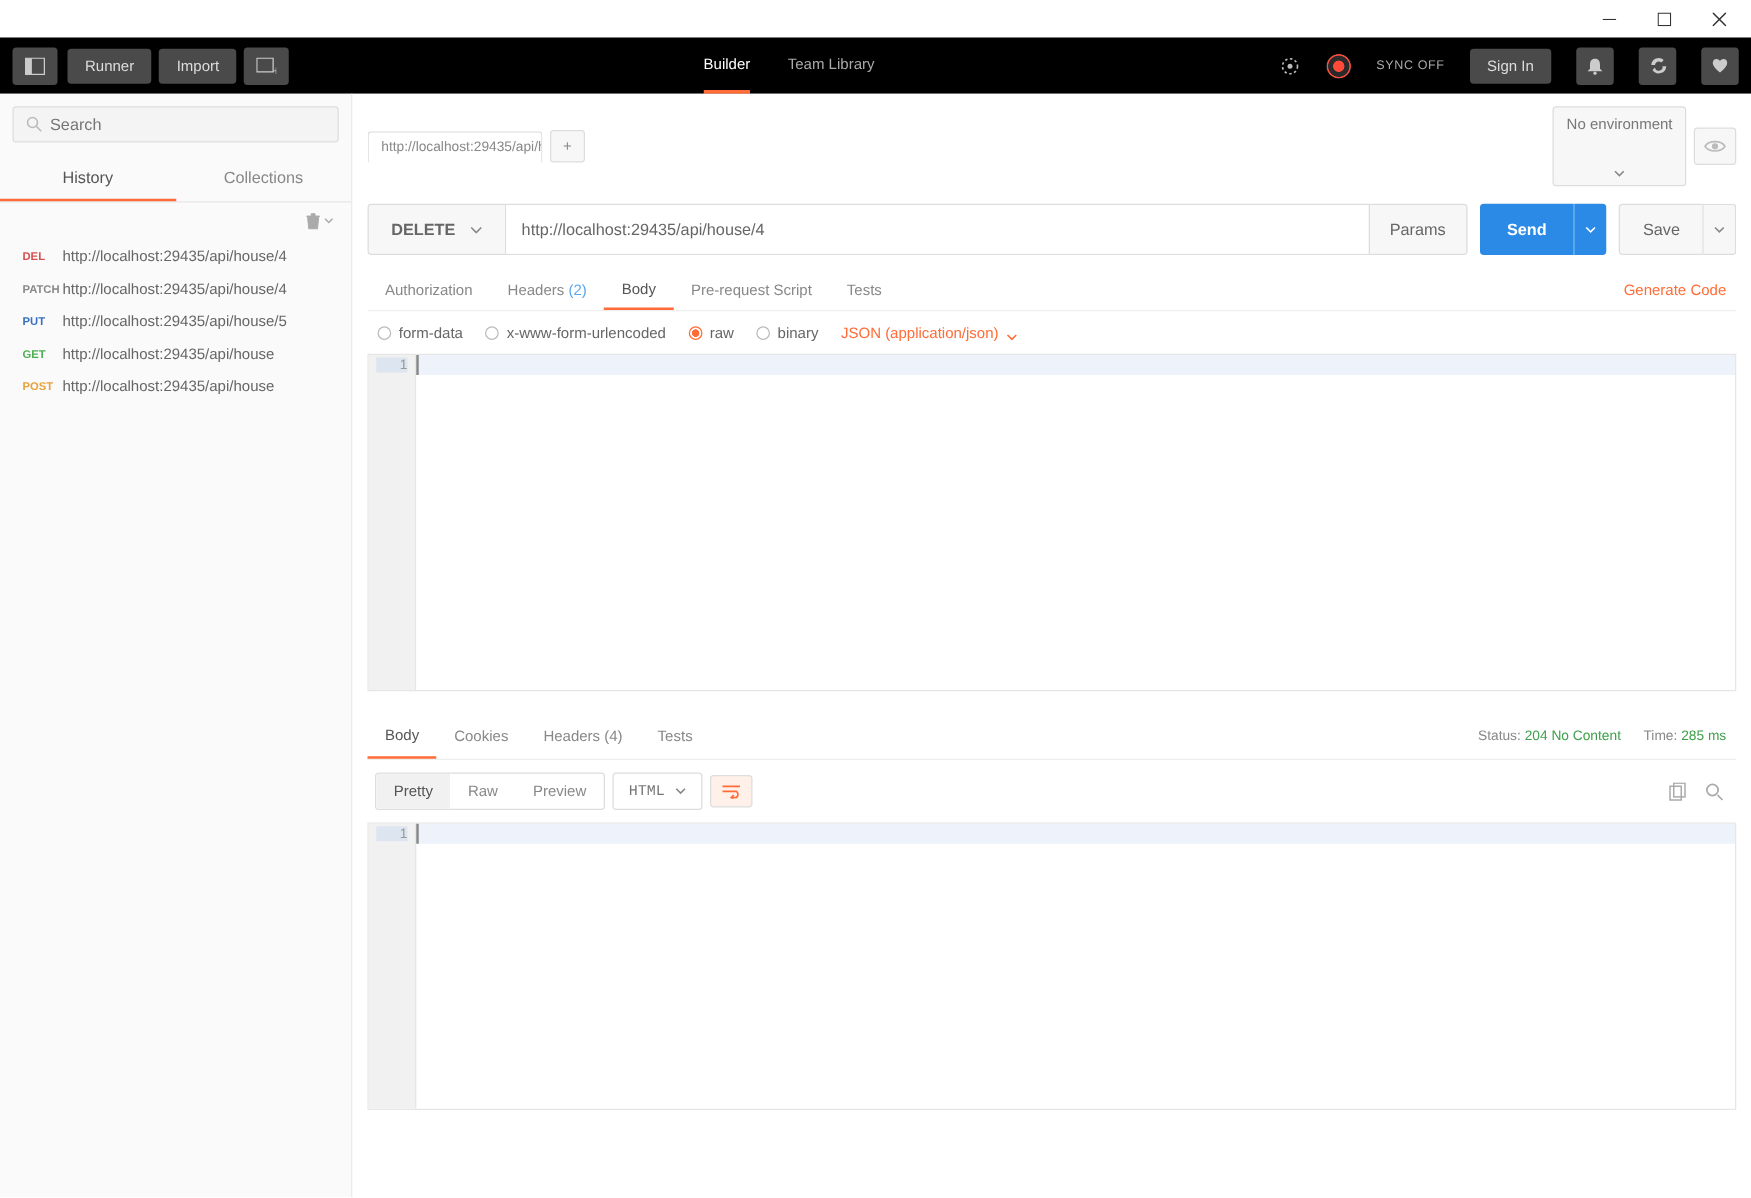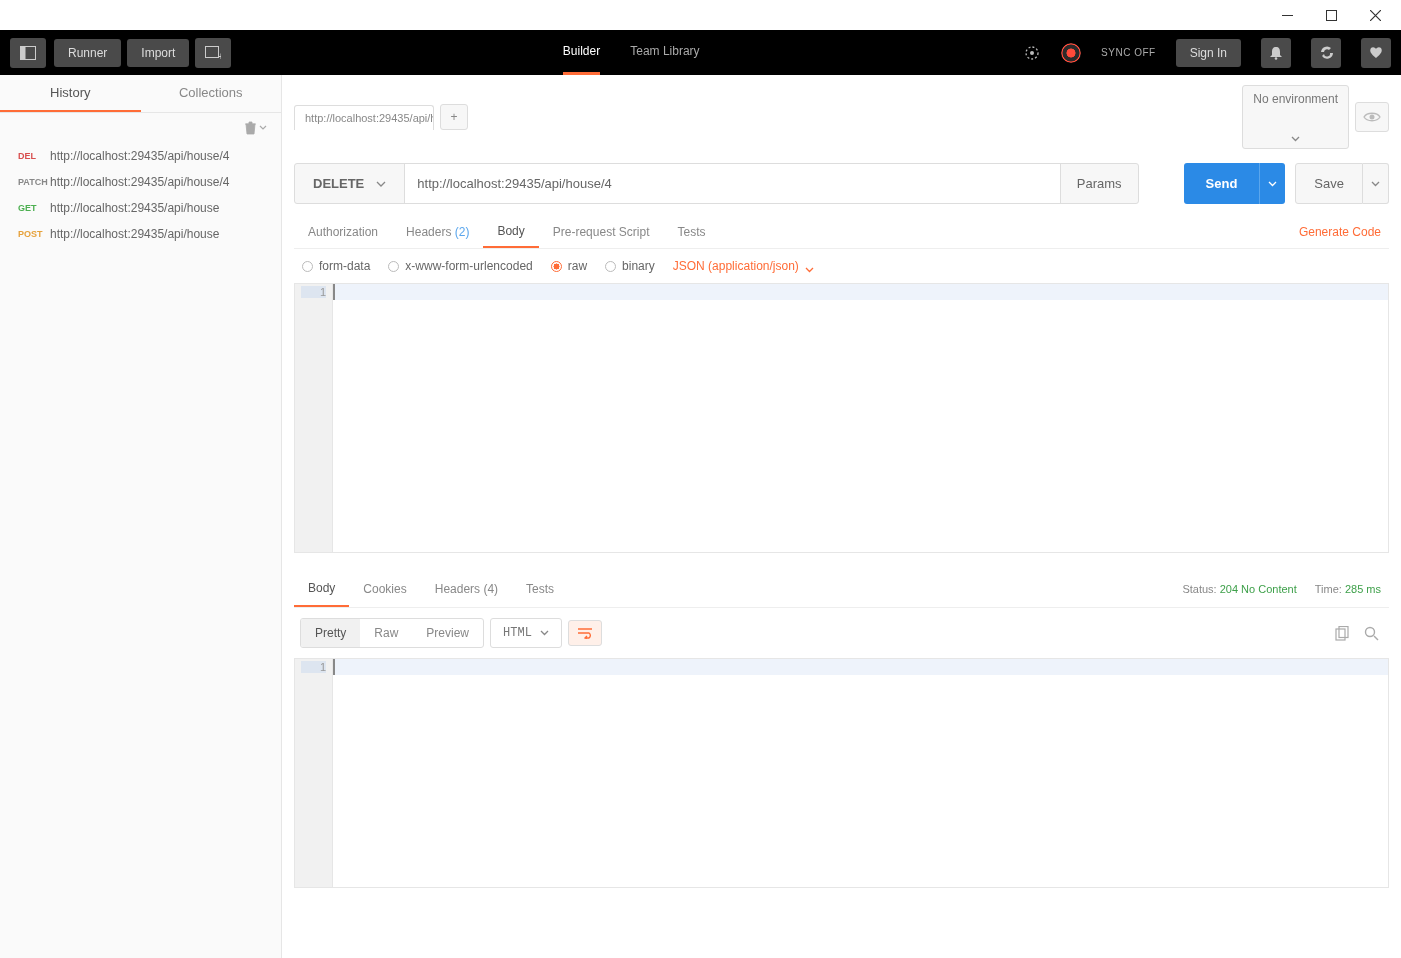--- a/index.html
+++ b/index.html
@@ -38,21 +38,21 @@
 .tab-row .req-tab { border: 1px solid #ddd; border-bottom: none; background: #fff; padding: 6px 10px; font-size: 11px; color: #888; max-width: 140px; white-space: nowrap; overflow: hidden; border-radius: 3px 3px 0 0; cursor: pointer; }
 .tab-row .add-tab { border: 1px solid #ddd; background: #f7f7f7; width: 28px; height: 26px; display: flex; align-items: center; justify-content: center; color: #888; border-radius: 3px; cursor: pointer; }
 .tab-row .spacer { flex: 1; }
 .tab-row .env-select { border: 1px solid #ddd; background: #f7f7f7; padding: 6px 10px; border-radius: 3px; color: #777; display: flex; align-items: center; gap: 30px; cursor: pointer; font-size: 12px; flex-direction: column; }
 .tab-row .eye { border: 1px solid #ddd; background: #f7f7f7; width: 34px; height: 30px; border-radius: 3px; display: flex; align-items: center; justify-content: center; color: #bbb; cursor: pointer; }
 .url-row { display: flex; margin: 14px 12px 0; border: 1px solid #ddd; border-radius: 3px; background: #f7f7f7; }
 .url-row .method { padding: 12px 18px; display: flex; align-items: center; gap: 12px; border-right: 1px solid #ddd; color: #666; font-size: 13px; font-weight: 600; cursor: pointer; }
 .url-row .url-input { flex: 1; border: none; background: #fff; padding: 0 12px; font-size: 13px; color: #666; outline: none; }
 .url-row .params { padding: 12px 16px; border-left: 1px solid #ddd; color: #666; cursor: pointer; font-size: 13px; }
 .url-btns { display: flex; gap: 10px; margin: 14px 12px 0 0; }
-.url-container { display: flex; align-items: stretch; gap: 35px; }
+.url-container { display: flex; align-items: stretch; }
 .url-container .url-row { flex: 1; margin-right: 10px; }
 .send-btn { background: #2b8ae6; color: #fff; border: none; padding: 0 22px; font-size: 13px; font-weight: 600; border-radius: 3px 0 0 3px; cursor: pointer; }
 .send-drop { background: #2b8ae6; border-left: 1px solid #5aa6ed; width: 26px; display: flex; align-items: center; justify-content: center; border-radius: 0 3px 3px 0; cursor: pointer; }
 .save-btn { background: #f7f7f7; border: 1px solid #ddd; color: #666; padding: 0 18px; font-size: 13px; border-radius: 3px 0 0 3px; cursor: pointer; }
 .save-drop { background: #f7f7f7; border: 1px solid #ddd; border-left: none; width: 26px; display: flex; align-items: center; justify-content: center; border-radius: 0 3px 3px 0; cursor: pointer; }
 .req-tabs { display: flex; border-bottom: 1px solid #eee; margin: 12px 12px 0; align-items: center; }
 .req-tabs .rtab { padding: 8px 14px; color: #888; cursor: pointer; font-size: 12px; }
 .req-tabs .rtab.active { color: #555; border-bottom: 2px solid #ff6c37; }
 .req-tabs .count { color: #5aa6ed; }
 .req-tabs .gen-code { margin-left: auto; color: #ff6c37; font-size: 12px; cursor: pointer; padding-right: 8px; }
@@ -151,20 +151,27 @@
     <div class="top-icon">
         <svg width="14" height="13">
           <path d="M7 12 C2 8 0 5 2 2 C4 0 7 2 7 3 C7 2 10 0 12 2 C14 5 12 8 7 12 Z" fill="#ccc"></path>
         </svg>
       </div>
   </div>
 </div>
 
 <div class="content">
   <div class="sidebar">
+    <div class="search">
+      <svg width="13" height="13">
+          <circle cx="5" cy="5" r="4" fill="none" stroke="#bbb" stroke-width="1.3"></circle>
+          <line x1="8" y1="8" x2="12" y2="12" stroke="#bbb" stroke-width="1.3"></line>
+        </svg>
+      <input placeholder="Search" style="">
+    </div>
     <div class="tabs">
       <div class="stab active">History</div>
       <div class="stab">Collections</div>
     </div>
     <div class="trash-row">
       <div class="trash">
         <svg width="13" height="14">
             <path d="M2 3 L11 3 L10 13 L3 13 Z M1 3 L12 3 M5 1 L8 1 L8 3 L5 3 Z" fill="#aaa" stroke="#aaa" stroke-width="0.8"></path>
           </svg>
         <svg width="8" height="6">
@@ -173,20 +180,24 @@
       </div>
     </div>
     <div id="history-list">
         <div class="hist-item">
           <span class="method m-DEL">DEL</span>
           <span>http://localhost:29435/api/house/4</span>
         </div>
         <div class="hist-item">
           <span class="method m-PATCH">PATCH</span>
           <span>http://localhost:29435/api/house/4</span>
+        </div>
+        <div class="hist-item">
+          <span class="method m-PUT">PUT</span>
+          <span>http://localhost:29435/api/house/5</span>
         </div>
         <div class="hist-item">
           <span class="method m-GET">GET</span>
           <span>http://localhost:29435/api/house</span>
         </div>
         <div class="hist-item">
           <span class="method m-POST">POST</span>
           <span>http://localhost:29435/api/house</span>
         </div>
       </div>

